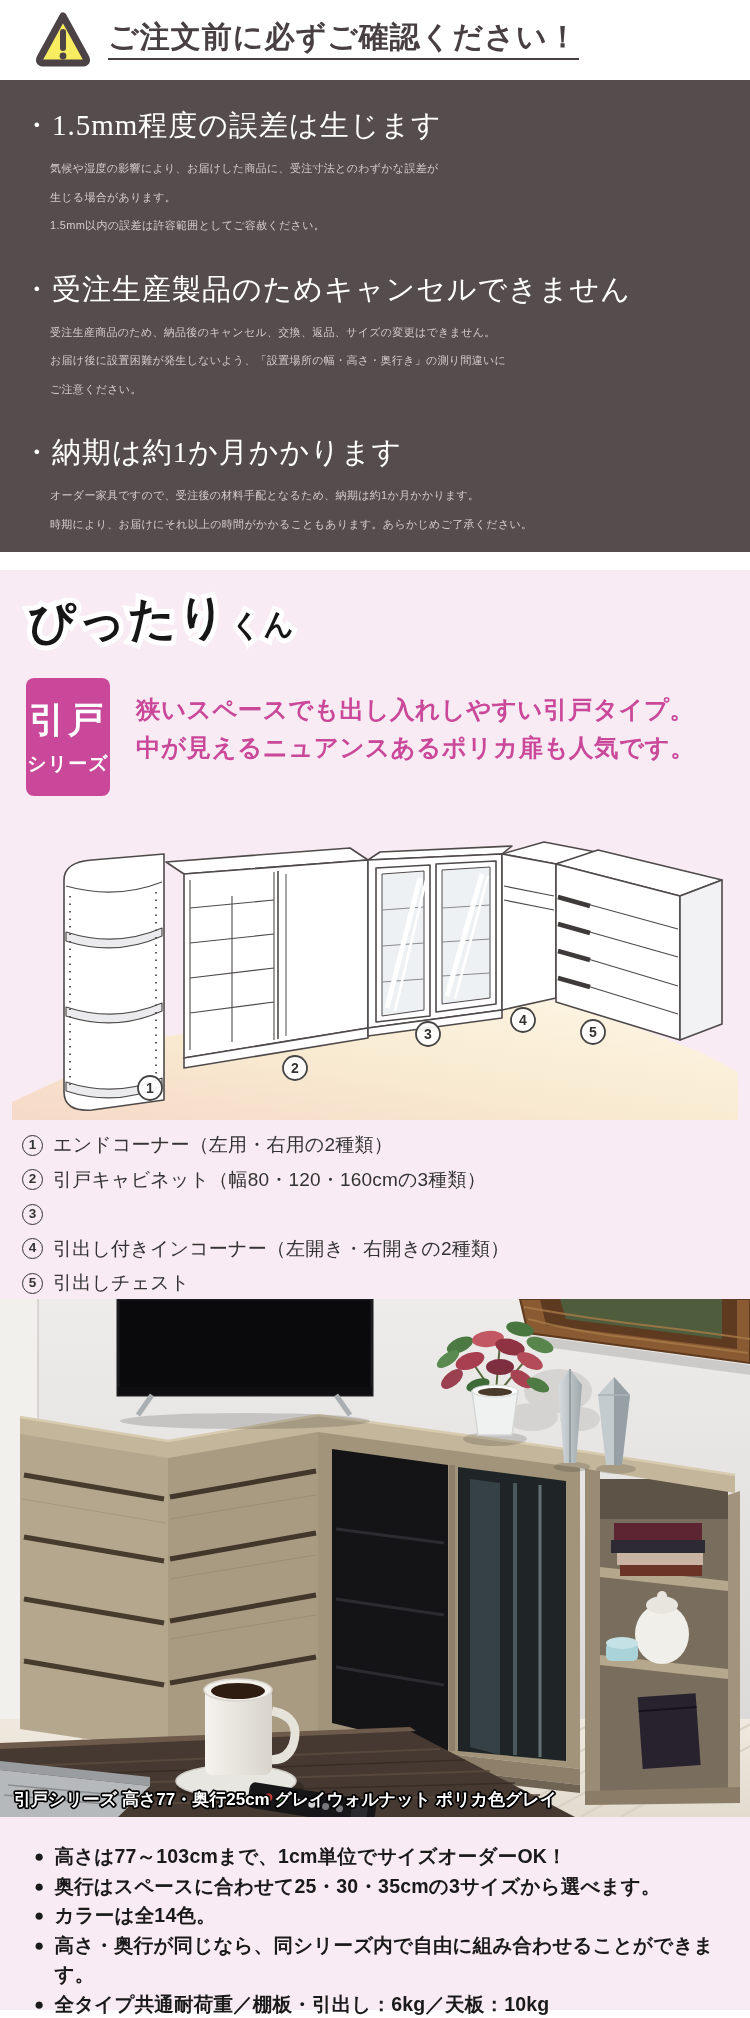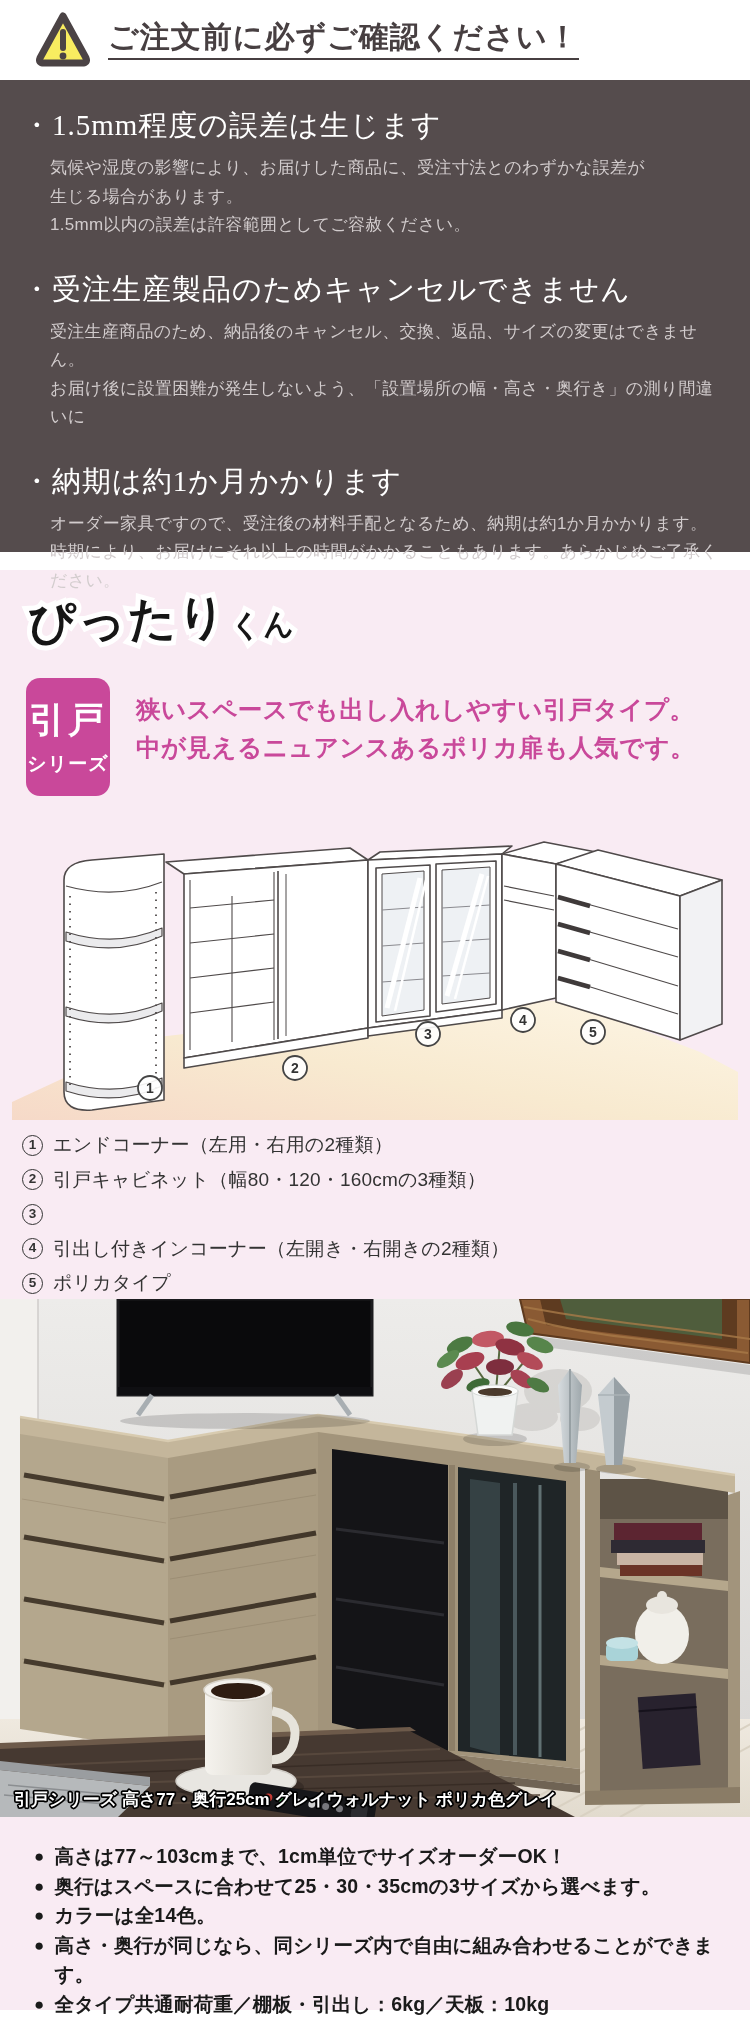--- a/index.html
+++ b/index.html
@@ -10,34 +10,34 @@
   .top-banner{height:80px;background:#ffffff;display:flex;align-items:center;padding-left:34px;box-sizing:border-box;}
   .warn-icon{flex:0 0 auto;margin-right:16px;margin-top:2px;}
   .banner-title{font-family:"Liberation Serif","DejaVu Serif",serif;font-size:30px;font-weight:600;
                 color:#473f41;letter-spacing:1px;border-bottom:2px solid #473f41;padding-bottom:5px;line-height:1.1;}
 
   
   .notice{height:472px;background:#554c4d;box-sizing:border-box;padding:26px 28px 17px 22px;}
   .n-title{font-family:"Liberation Serif","DejaVu Serif",serif;font-size:29px;line-height:38px;
            color:#ffffff;font-weight:500;letter-spacing:1px;margin:0 0 10px 0;}
   .n-body{margin:0 0 30px 28px;}
-  .n-line{font-size:17px;line-height:28.5px;color:#d2cccd;letter-spacing:0.3px;}
+  .n-line{font-size:11px;line-height:28.5px;color:#d2cccd;letter-spacing:0.3px;}
   .n-block:last-child .n-body{margin-bottom:6px;}
 
   .gap-white{height:18px;background:#ffffff;}
 
   
   .series{height:729px;background:#f9ebf3;box-sizing:border-box;padding-top:22px;}
   .logo-wrap{position:relative;margin-left:28px;width:max-content;transform:rotate(-2deg);height:72px;}
   .logo-layer{position:absolute;left:0;top:0;white-space:nowrap;font-weight:800;color:#161616;letter-spacing:2px;}
   .logo-main{font-size:47px;}
   .logo-suffix{font-size:30px;position:relative;top:4px;left:2px;}
   .logo-outline{-webkit-text-stroke:10px #ffffff;text-shadow:0 0 3px #fff,0 0 5px #fff,2px 2px 2px #fff,-2px -2px 2px #fff,2px -2px 2px #fff,-2px 2px 2px #fff;}
   .badge-row{display:flex;align-items:flex-start;margin-top:14px;}
-  .series-badge{flex:0 0 auto;width:84px;height:118px;margin-left:26px;background:#c9489a;border-radius:14px;
+  .series-badge{flex:0 0 auto;width:84px;height:118px;margin-left:26px;background:#c9489a;border-radius:8px;
                 color:#fff;display:flex;flex-direction:column;align-items:center;justify-content:center;gap:16px;}
   .badge-big{font-size:36px;font-weight:800;letter-spacing:3px;line-height:1;}
   .badge-small{font-size:19px;font-weight:700;letter-spacing:1px;line-height:1;}
   .tagline{margin-left:26px;padding-top:13px;font-size:24.5px;line-height:37.5px;font-weight:700;color:#c9489a;letter-spacing:0.5px;}
   .illustration{display:block;margin-top:4px;}
   .series-list{margin:8px 0 0 22px;}
   .series-item{display:flex;align-items:center;height:34.5px;font-size:19px;color:#333;font-weight:500;letter-spacing:0.2px;}
   .num-circle{flex:0 0 auto;width:21px;height:21px;border:1.7px solid #333;border-radius:50%;box-sizing:border-box;
               font-size:13.5px;font-weight:700;line-height:17px;text-align:center;margin-right:10px;color:#333;}
 
@@ -73,20 +73,21 @@
         <div class="n-line">気候や湿度の影響により、お届けした商品に、受注寸法とのわずかな誤差が</div>
         <div class="n-line">生じる場合があります。</div>
         <div class="n-line">1.5mm以内の誤差は許容範囲としてご容赦ください。</div>
       </div>
     </div>
     <div class="n-block">
       <div class="n-title">・受注生産製品のためキャンセルできません</div>
       <div class="n-body">
         <div class="n-line">受注生産商品のため、納品後のキャンセル、交換、返品、サイズの変更はできません。</div>
         <div class="n-line">お届け後に設置困難が発生しないよう、「設置場所の幅・高さ・奥行き」の測り間違いに</div>
+        <div class="n-line">ご注意ください。</div>
       </div>
     </div>
     <div class="n-block">
       <div class="n-title">・納期は約1か月かかります</div>
       <div class="n-body">
         <div class="n-line">オーダー家具ですので、受注後の材料手配となるため、納期は約1か月かかります。</div>
         <div class="n-line">時期により、お届けにそれ以上の時間がかかることもあります。あらかじめご了承ください。</div>
       </div>
     </div>
   </div>
@@ -213,21 +214,21 @@
       </div>
       <div class="series-item">
         <span class="num-circle">3</span>
       </div>
       <div class="series-item">
         <span class="num-circle">4</span>
         <span>引出し付きインコーナー（左開き・右開きの2種類）</span>
       </div>
       <div class="series-item">
         <span class="num-circle">5</span>
-        <span>ポリカタイプ</span>
+        <span>引出しチェスト</span>
       </div>
     </div>
   </div>
 
   <div class="photo">
     <svg width="750" height="518" viewBox="0 0 750 518">
       <defs>
         <linearGradient id="wallG" x1="0" y1="0" x2="0" y2="1">
           <stop offset="0" stop-color="#edecea"></stop>
             <stop offset="1" stop-color="#d8d6d4"></stop>

